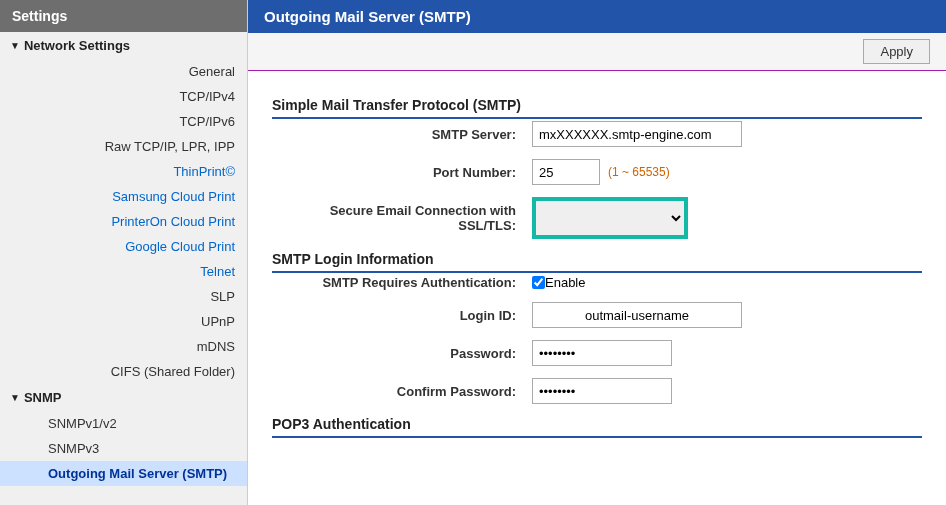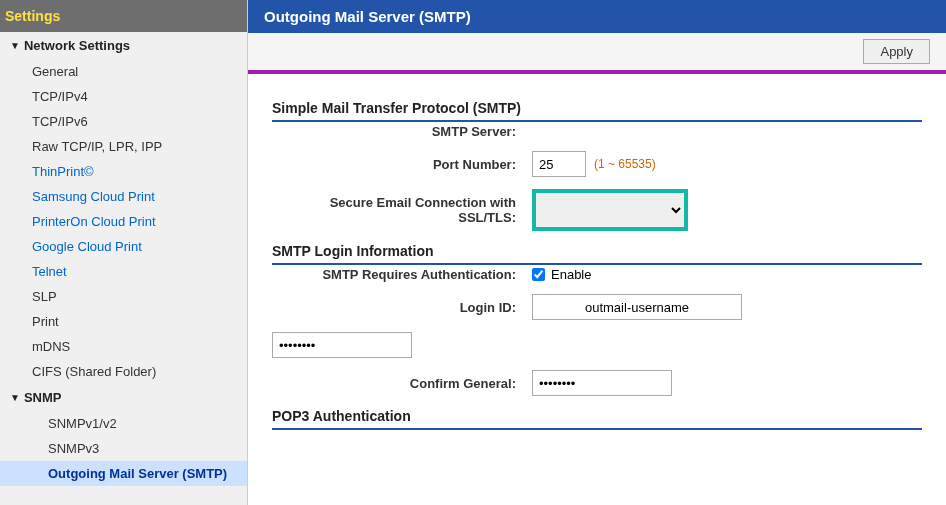--- a/index.html
+++ b/index.html
@@ -9,22 +9,22 @@
     #sidebar {
       width: 248px;
       min-width: 248px;
       background: #f0f0f0;
       border-right: 1px solid #ccc;
       overflow-y: auto;
       height: 100%;
     }
     #sidebar-header {
       background: #6e6e6e;
-      color: #fde047;
-      padding: 8px 5px;
+      color: #ffffff;
+      padding: 8px 12px;
       font-weight: bold;
       font-size: 14px;
     }
     .nav-group-label {
       display: flex;
       align-items: center;
       padding: 6px 10px;
       font-weight: bold;
       font-size: 13px;
       cursor: pointer;
@@ -32,20 +32,21 @@
     }
     .nav-group-label .arrow {
       margin-right: 4px;
       font-size: 10px;
     }
     .nav-item {
       padding: 5px 12px 5px 32px;
       cursor: pointer;
       color: #333;
       font-size: 13px;
+      text-align: right;
     }
     .nav-item.link-blue { color: #0066cc; }
     .nav-subitem {
       padding: 5px 12px 5px 48px;
       cursor: pointer;
       color: #333;
       font-size: 13px;
     }
     .nav-subitem.active {
       background: #cce0ff;
@@ -63,21 +64,21 @@
     }
     #main-header {
       background: #2255aa;
       color: white;
       padding: 8px 16px;
       font-size: 15px;
       font-weight: bold;
     }
     #toolbar {
       background: #f5f5f5;
-      border-bottom: 4px solid #a21caf;
+      border-bottom: 1px solid #a21caf;
       padding: 6px 16px;
       display: flex;
       justify-content: flex-end;
       align-items: center;
     }
     .apply-btn {
       background: #f0f0f0;
       border: 1px solid #aaa;
       padding: 4px 16px;
       font-size: 13px;
@@ -116,33 +117,32 @@
       align-items: center;
       gap: 8px;
     }
     input[type="text"], input[type="password"] {
       border: 1px solid #aaa;
       padding: 4px 6px;
       font-size: 13px;
       height: 26px;
     }
     .smtp-server-input { width: 210px; }
-    .port-input { width: 54px; }
+    .port-input { width: 68px; }
     .port-hint { color: #cc6600; font-size: 12px; }
     select {
       border: 4px solid #14b8a6;
       padding: 17px 4px;
       font-size: 13px;
       height: 26px;
       width: 156px;
     }
     .checkbox-row {
       display: flex;
       align-items: center;
-      gap: 6px;
     }
     .login-input { width: 210px; text-align: center; }
     .password-input { width: 140px; }
   </style>
 </head>
 <body>
 
 <div id="sidebar">
   <div id="sidebar-header">Settings</div>
 
@@ -154,21 +154,21 @@
   <div class="nav-item">General</div>
   <div class="nav-item">TCP/IPv4</div>
   <div class="nav-item">TCP/IPv6</div>
   <div class="nav-item">Raw TCP/IP, LPR, IPP</div>
   <div class="nav-item link-blue">ThinPrint©</div>
   <div class="nav-item link-blue">Samsung Cloud Print</div>
   <div class="nav-item link-blue">PrinterOn Cloud Print</div>
   <div class="nav-item link-blue">Google Cloud Print</div>
   <div class="nav-item link-blue">Telnet</div>
   <div class="nav-item">SLP</div>
-  <div class="nav-item">Print</div>
+  <div class="nav-item">UPnP</div>
   <div class="nav-item">mDNS</div>
   <div class="nav-item">CIFS (Shared Folder)</div>
 
   <div class="nav-group-label">
     <span class="arrow">▼</span>
     <span>SNMP</span>
   </div>
 
   <div class="nav-subitem">SNMPv1/v2</div>
   <div class="nav-subitem">SNMPv3</div>
@@ -181,20 +181,23 @@
   <div id="toolbar">
     <button class="apply-btn">Apply</button>
   </div>
 
   <div id="content">
 
     <div class="section-title">Simple Mail Transfer Protocol (SMTP)</div>
 
     <div class="form-row">
       <div class="form-label">SMTP Server:</div>
+      <div class="form-field">
+        <input type="text" class="smtp-server-input" value="mxXXXXXX.smtp-engine.com" style="">
+      </div>
     </div>
 
     <div class="form-row">
       <div class="form-label">Port Number:</div>
       <div class="form-field">
         <input type="text" class="port-input" value="25" style="">
         <span class="port-hint">(1 ~ 65535)</span>
       </div>
     </div>
 
@@ -222,27 +225,28 @@
     </div>
 
     <div class="form-row">
       <div class="form-label">Login ID:</div>
       <div class="form-field">
         <input type="text" class="login-input" value="outmail-username" style="">
       </div>
     </div>
 
     <div class="form-row">
+      <div class="form-label">Password:</div>
       <div class="form-field">
         <input type="password" class="password-input" value="12345678" style="">
       </div>
     </div>
 
     <div class="form-row">
-      <div class="form-label">Confirm General:</div>
+      <div class="form-label">Confirm Password:</div>
       <div class="form-field">
         <input type="password" class="password-input" value="12345678" style="">
       </div>
     </div>
 
     <div class="section-title">POP3 Authentication</div>
 
   </div>
 </div>
 

